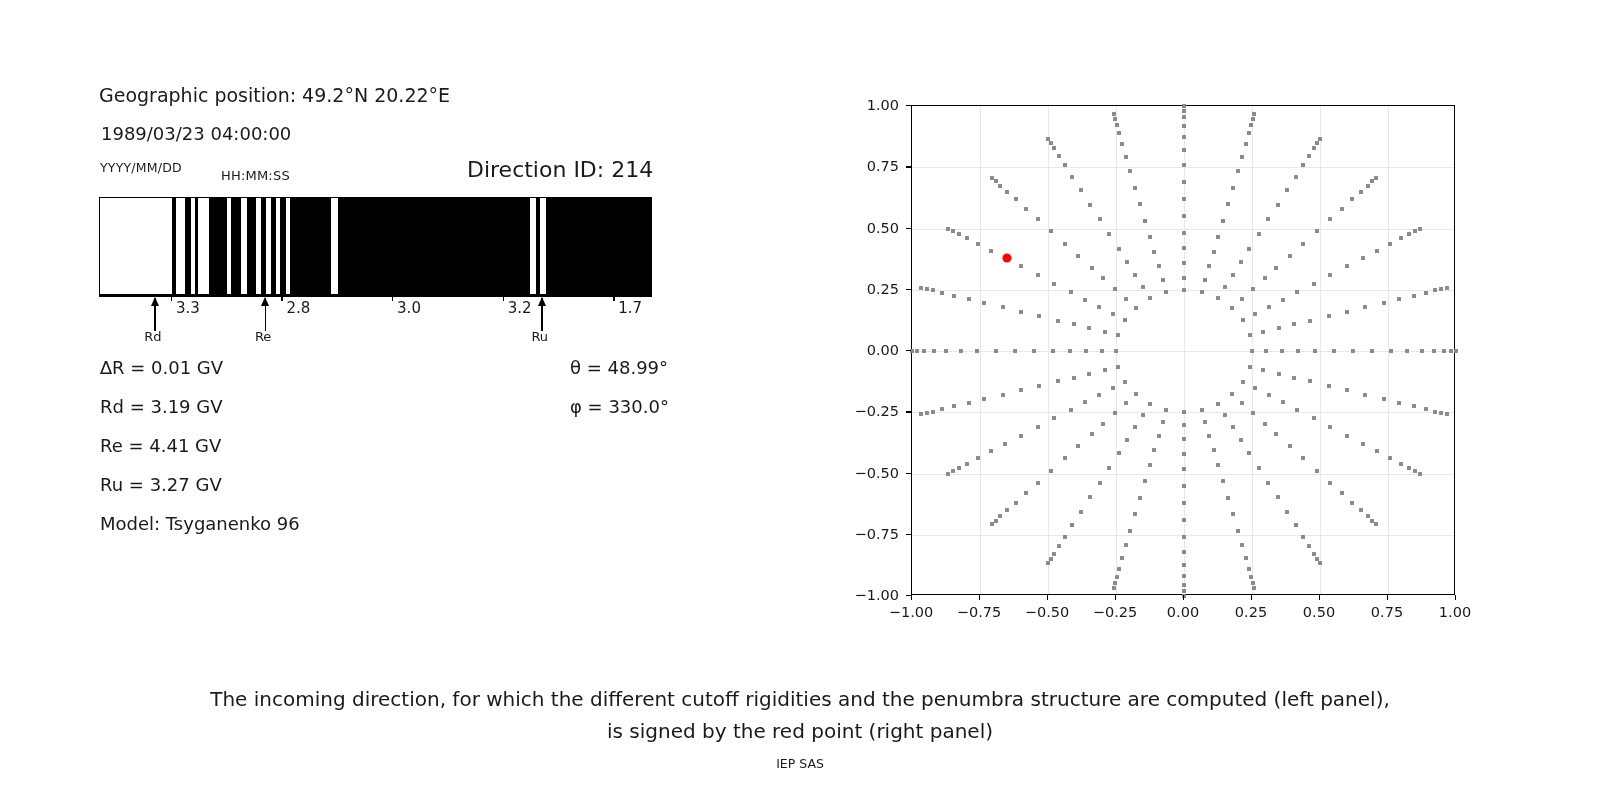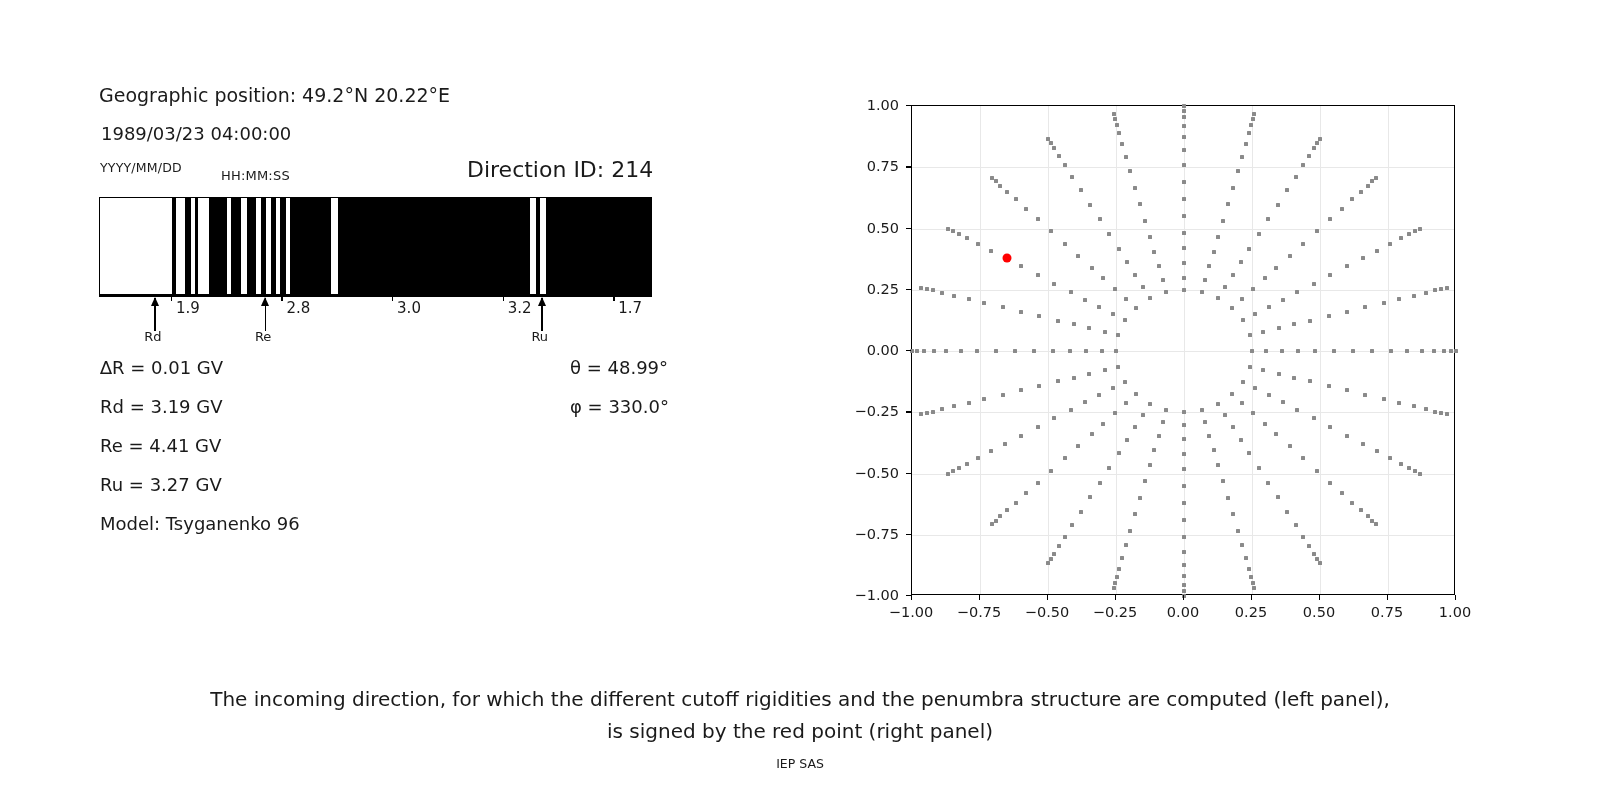--- a/index.html
+++ b/index.html
@@ -216,21 +216,21 @@
       <div class="stripe" style="left: 180.278px; width: 6.083px;"></div>
       <div class="stripe" style="left: 190.232px; width: 40.922px;"></div>
       <div class="stripe" style="left: 237.79px; width: 192.444px;"></div>
       <div class="stripe" style="left: 435.764px; width: 4.424px;"></div>
       <div class="stripe" style="left: 445.718px; width: 107.282px;"></div>
     </div>
 
   <div class="abs" id="bar-axis"></div>
   <div id="bar-axis-ticks">
       <div class="tick-mark" style="left: 170.89px;"></div>
-      <div class="tick-label" style="left: 175.89px;">1.9</div>
+      <div class="tick-label" style="left: 175.89px;">3.3</div>
       <div class="tick-mark" style="left: 281.49px;"></div>
       <div class="tick-label" style="left: 286.49px;">2.8</div>
       <div class="tick-mark" style="left: 392.09px;"></div>
       <div class="tick-label" style="left: 397.09px;">3.0</div>
       <div class="tick-mark" style="left: 502.69px;"></div>
       <div class="tick-label" style="left: 507.69px;">3.2</div>
       <div class="tick-mark" style="left: 613.29px;"></div>
       <div class="tick-label" style="left: 618.29px;">1.7</div>
     </div>
   <div id="bar-axis-markers">

